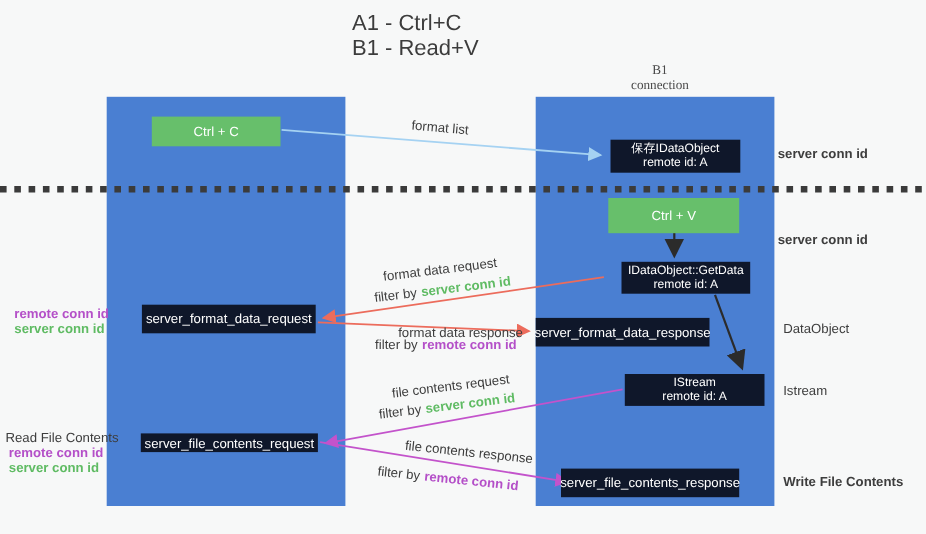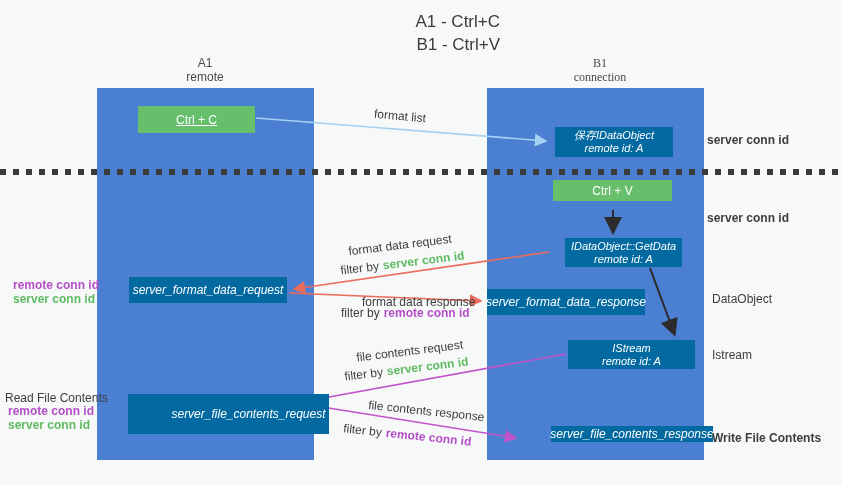--- a/index.html
+++ b/index.html
@@ -3,51 +3,47 @@
 <meta charset="utf-8">
 <style>
   html,body{margin:0;padding:0;background:#f7f8f8;}
   .canvas{
     position:relative;width:842px;height:485px;overflow:hidden;
     background:#f7f8f8;
     font-family:"Liberation Sans","DejaVu Sans",sans-serif;
     color:#3d3d3d;
   }
   .abs{position:absolute;}
-  .title{left:320px;top:10px;width:180px;text-align:right;font-size:17px;line-height:23px;color:#3c3c3c;z-index:3;}
+  .title{left:320px;top:10px;width:180px;text-align:left;font-size:20px;line-height:23px;color:#3c3c3c;z-index:3;}
   .lane-header{top:56px;width:110px;text-align:center;font-size:12px;line-height:14px;color:#4a4a4a;z-index:3;}
   .lane{top:88px;width:217px;height:372px;background:#4a7fd2;z-index:1;}
   .arrow-layer{left:0;top:0;width:842px;height:485px;z-index:2;pointer-events:none;}
   .node{z-index:3;display:flex;flex-direction:column;align-items:center;justify-content:center;
         color:#ffffff;text-align:center;}
   .node.green{background:#67bf6b;font-size:12px;}
-  .node.orange{background:#0369a1;font-style:italic;}
+  .node.orange{background:#0f172a;}
   .node .l1,.node .l2{font-size:11px;line-height:13px;white-space:nowrap;}
   .node .single{font-size:12px;white-space:nowrap;}
   .edge-label{z-index:3;font-size:12px;white-space:nowrap;color:#3d3d3d;}
   .filter-label{display:flex;gap:4px;}
   .conn-green{color:#5fbb63;font-weight:bold;}
   .conn-purple{color:#b44fc8;font-weight:bold;}
   .side-label{z-index:3;font-size:12px;white-space:nowrap;color:#3d3d3d;}
   .side-stack{z-index:3;font-size:12px;line-height:14px;font-weight:bold;text-align:right;white-space:nowrap;}
 </style>
 </head>
 <body>
 
 <div class="canvas">
 
   <div class="abs title">
     <div>A1 - Ctrl+C</div>
-    <div>B1 - Ctrl+V</div>
+    <div>B1 - Read+V</div>
   </div>
 
-  <div class="abs lane-header" style="left:150px;">
-    <div>A1</div>
-    <div>remote</div>
-  </div>
   <div class="abs lane-header" style="left:545px;font-family:Liberation Serif, serif;">
     <div>B1</div>
     <div>connection</div>
   </div>
 
   <div class="abs lane" style="left:97px;"></div>
   <div class="abs lane" style="left:487px;"></div>
 
   <svg class="abs arrow-layer" viewBox="0 0 842 485" xmlns="http://www.w3.org/2000/svg">
     <defs>
@@ -67,30 +63,30 @@
     <line x1="256" y1="118" x2="546" y2="141" stroke="#a5d2f2" stroke-width="1.6" marker-end="url(#m-blue)"></line>
     <line x1="0" y1="172" x2="842" y2="172" stroke="#3b3b3b" stroke-width="6" stroke-dasharray="6 7"></line>
     <line x1="613" y1="210" x2="613" y2="231" stroke="#2b2b2b" stroke-width="2" marker-end="url(#m-black)"></line>
     <line x1="549" y1="252" x2="294" y2="289" stroke="#ec6c5c" stroke-width="1.6" marker-end="url(#m-red)"></line>
     <line x1="289" y1="293" x2="481" y2="301" stroke="#ec6c5c" stroke-width="1.6" marker-end="url(#m-red)"></line>
     <line x1="650" y1="268" x2="674" y2="333" stroke="#2b2b2b" stroke-width="2" marker-end="url(#m-black)"></line>
     <line x1="566" y1="354" x2="296" y2="403" stroke="#c353cb" stroke-width="1.6" marker-end="url(#m-magenta)"></line>
     <line x1="291" y1="402" x2="516" y2="438" stroke="#c353cb" stroke-width="1.6" marker-end="url(#m-magenta)"></line>
   </svg>
 
-  <div class="abs node green" style="left:138px;top:106px;width:117px;height:27px;text-decoration:underline;">
+  <div class="abs node green" style="left:138px;top:106px;width:117px;height:27px;">
     <span class="single">Ctrl + C</span>
   </div>
 
   <div class="abs node orange" style="left:555px;top:127px;width:118px;height:30px;">
     <span class="l1">保存IDataObject</span>
     <span class="l2">remote id: A</span>
   </div>
 
-  <div class="abs node green" style="left:553px;top:180px;width:119px;height:21px;">
+  <div class="abs node green" style="left:553px;top:180px;width:119px;height:32px;">
     <span class="single">Ctrl + V</span>
   </div>
 
   <div class="abs node orange" style="left:565px;top:238px;width:117px;height:29px;">
     <span class="l1">IDataObject::GetData</span>
     <span class="l2">remote id: A</span>
   </div>
 
   <div class="abs node orange" style="left:487px;top:289px;width:158px;height:26px;">
     <span class="single">server_format_data_response</span>
@@ -98,25 +94,25 @@
 
   <div class="abs node orange" style="left:129px;top:277px;width:158px;height:26px;">
     <span class="single">server_format_data_request</span>
   </div>
 
   <div class="abs node orange" style="left:568px;top:340px;width:127px;height:29px;">
     <span class="l1">IStream</span>
     <span class="l2">remote id: A</span>
   </div>
 
-  <div class="abs node orange" style="left:128px;top:394px;width:161px;height:40px;padding-left:40px;">
+  <div class="abs node orange" style="left:128px;top:394px;width:161px;height:17px;">
     <span class="single">server_file_contents_request</span>
   </div>
 
-  <div class="abs node orange" style="left:551px;top:426px;width:162px;height:16px;">
+  <div class="abs node orange" style="left:510px;top:426px;width:162px;height:26px;">
     <span class="single">server_file_contents_response</span>
   </div>
 
   <div class="abs edge-label" style="left:374px;top:109px;transform:rotate(5deg);">format list</div>
 
   <div class="abs edge-label" style="left:348px;top:238px;transform:rotate(-7deg);">format data request</div>
   <div class="abs edge-label filter-label" style="left:340px;top:256px;transform:rotate(-7deg);">
     <span>filter by</span>
     <span class="conn-green">server conn id</span>
   </div>

